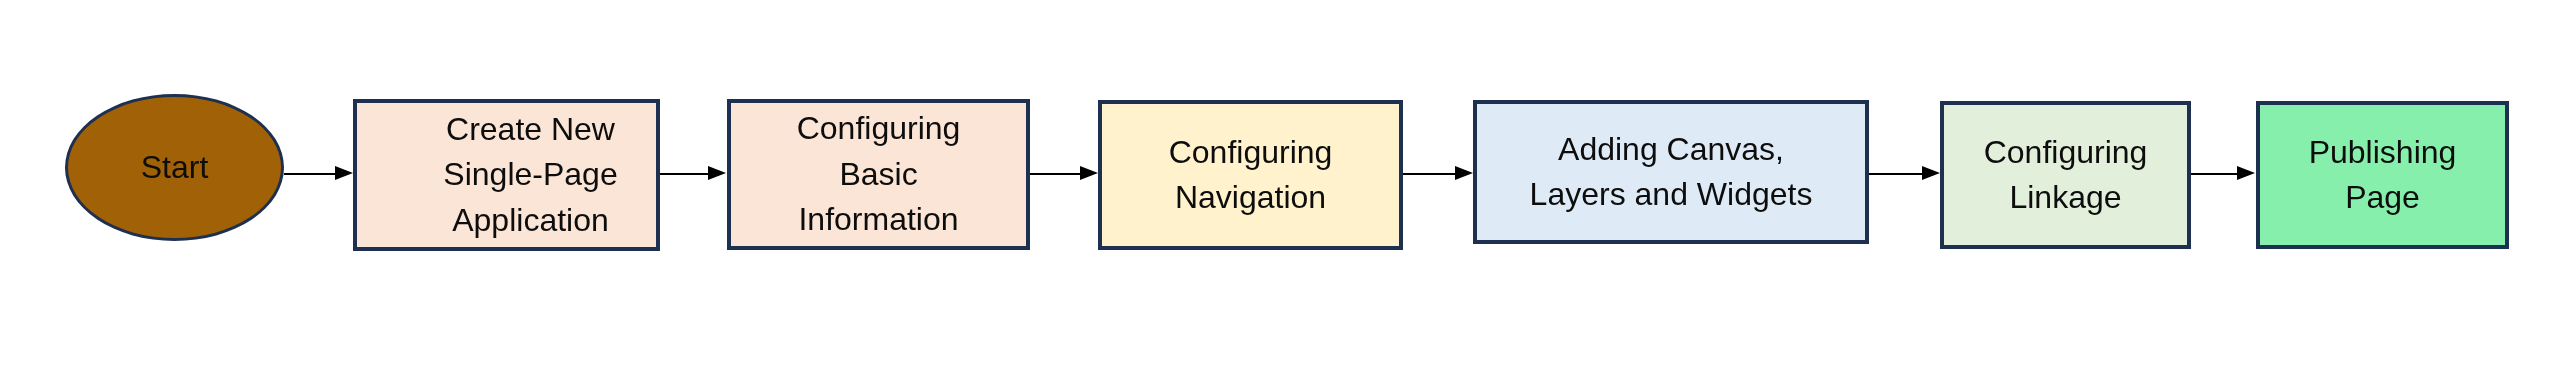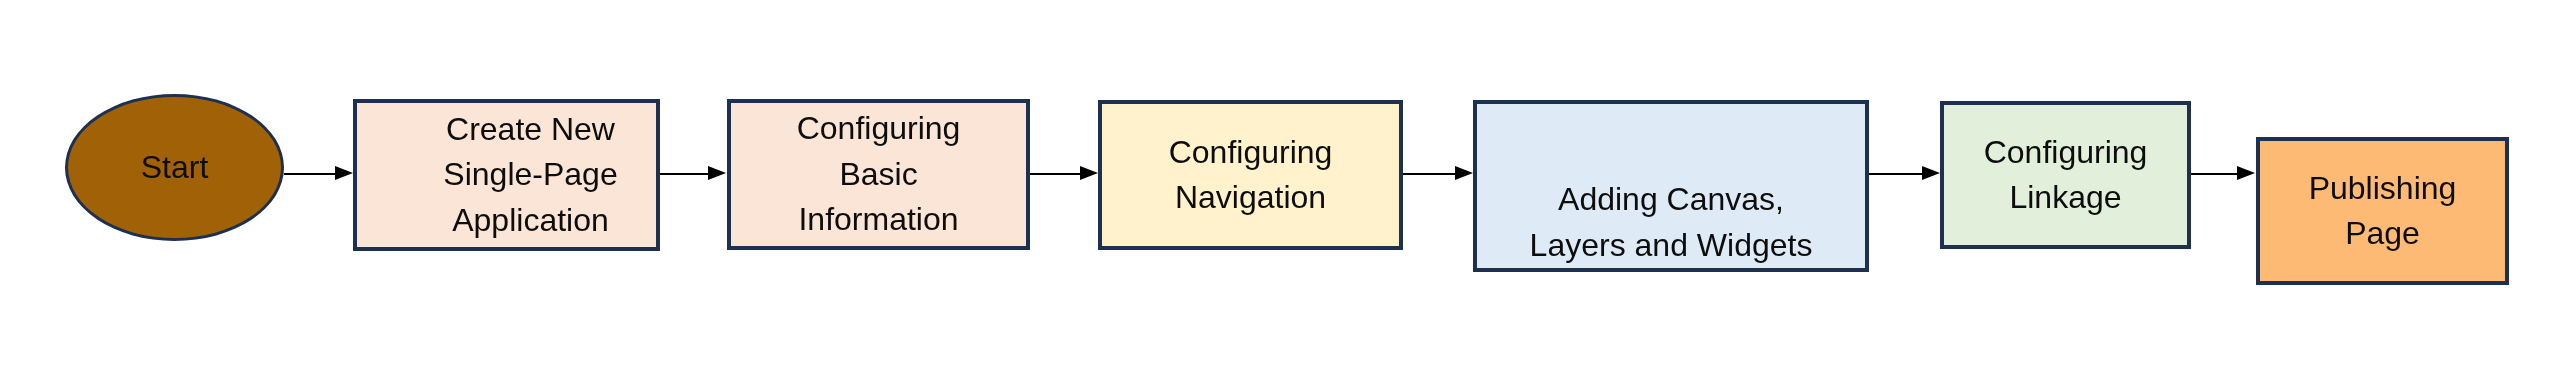--- a/index.html
+++ b/index.html
@@ -98,39 +98,39 @@
   <div class="shape" style="left: 1098px; top: 100px; width: 305px; height: 150px; background-color: rgb(255, 242, 204);">
     <span class="label">Configuring
 Navigation</span>
   </div>
 
   <div class="arrow" style="left:1403px; width:70px;">
     <div class="shaft"></div>
     <div class="head"></div>
   </div>
 
-  <div class="shape" style="left: 1473px; top: 100px; width: 396px; height: 172px; background-color: rgb(222, 235, 247); align-items: flex-end;">
+  <div class="shape" style="left: 1473px; top: 100px; width: 396px; height: 144px; background-color: rgb(222, 235, 247);">
     <span class="label">Adding Canvas,
 Layers and Widgets</span>
   </div>
 
   <div class="arrow" style="left:1869px; width:71px;">
     <div class="shaft"></div>
     <div class="head"></div>
   </div>
 
   <div class="shape" style="left: 1940px; top: 101px; width: 251px; height: 148px; background-color: rgb(226, 239, 218);">
     <span class="label">Configuring
 Linkage</span>
   </div>
 
   <div class="arrow" style="left:2191px; width:64px;">
     <div class="shaft"></div>
     <div class="head"></div>
   </div>
 
-  <div class="shape" style="left: 2256px; top: 101px; width: 253px; height: 148px; background-color: #fdba74; margin-top: 36px;">
+  <div class="shape" style="left: 2256px; top: 101px; width: 253px; height: 148px; background-color: #86efac;">
     <span class="label">Publishing
 Page</span>
   </div>
 
 </div>
 
 
 </body></html>

